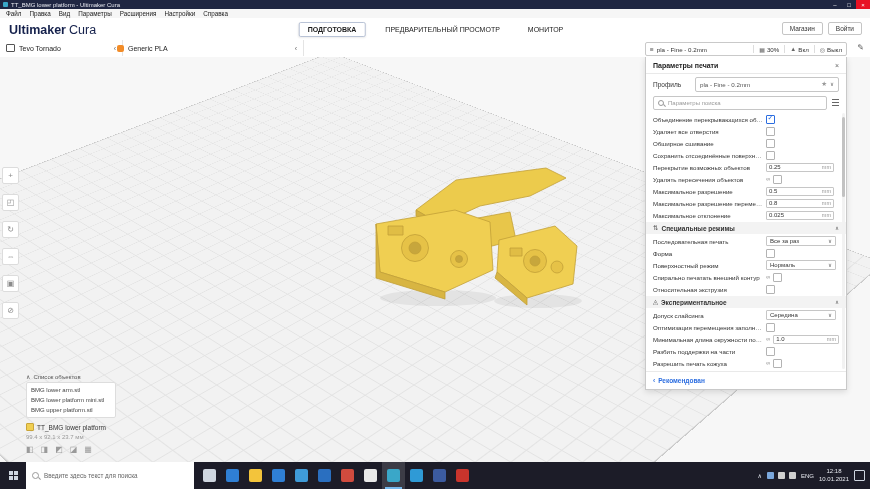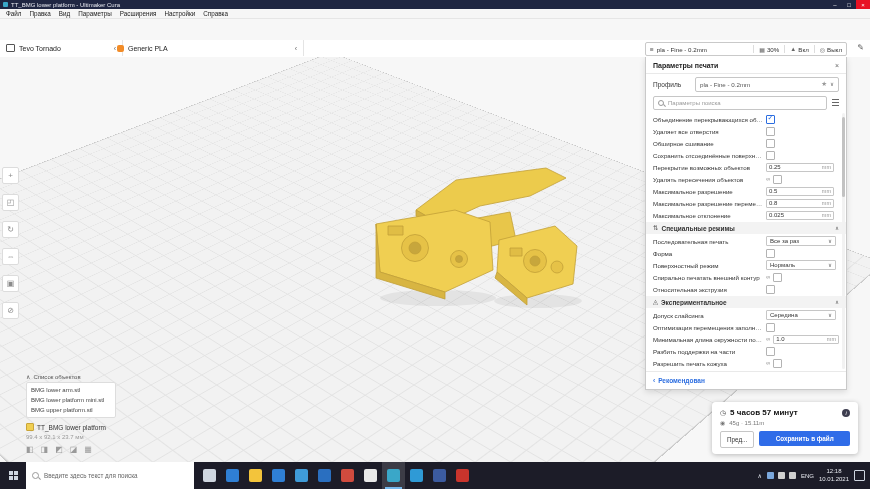--- a/index.html
+++ b/index.html
@@ -193,20 +193,34 @@
   <div class="menubar">
       <span class="menu-item">Файл</span>
       <span class="menu-item">Правка</span>
       <span class="menu-item">Вид</span>
       <span class="menu-item">Параметры</span>
       <span class="menu-item">Расширения</span>
       <span class="menu-item">Настройки</span>
       <span class="menu-item">Справка</span>
     </div>
 
+  <div class="header">
+    <div class="logo">
+      <span class="b">Ultimaker</span><span class="l">Cura</span>
+    </div>
+    <div class="stage-tabs">
+        <div class="tab active">ПОДГОТОВКА</div>
+        <div class="tab">ПРЕДВАРИТЕЛЬНЫЙ ПРОСМОТР</div>
+        <div class="tab">МОНИТОР</div>
+      </div>
+    <div class="header-actions">
+      <span class="hdr-btn">Магазин</span>
+      <span class="hdr-btn">Войти</span>
+    </div>
+  </div>
 
   <div class="toolbar">
     <div class="printer-btn">
       <span class="printer-ico"></span>
       <span class="sel-label">Tevo Tornado</span>
       <span class="collapse i-chev-left"></span>
     </div>
     <div class="material-btn">
       <span class="material-ico"></span>
       <span class="sel-label">Generic PLA</span>
@@ -469,35 +483,20 @@
           <span class="scrollbar">
             <span class="scroll-thumb"></span>
           </span>
       </div>
       <div class="sp-footer">
         <span class="sp-footer-chev i-chev-left"></span>
         <span class="sp-footer-link">Рекомендован</span>
       </div>
     </div>
 
-    <div class="action">
-      <div class="act-row1">
-        <span class="clock-ic i-clock"></span>
-        <span class="time-est">5 часов 57 минут</span>
-        <span class="info-ic">i</span>
-      </div>
-      <div class="act-row2">
-        <span class="spool-ic i-spool"></span>
-        <span class="mat-est">45g · 15.11m</span>
-      </div>
-      <div class="act-row3">
-        <span class="btn-prev">Пред...</span>
-        <span class="btn-save">Сохранить в файл</span>
-      </div>
-    </div>
   </div>
 
   <div class="taskbar">
     <span class="start">
         <span class="win">
           <i></i>
           <i></i>
           <i></i>
           <i></i>
         </span>

